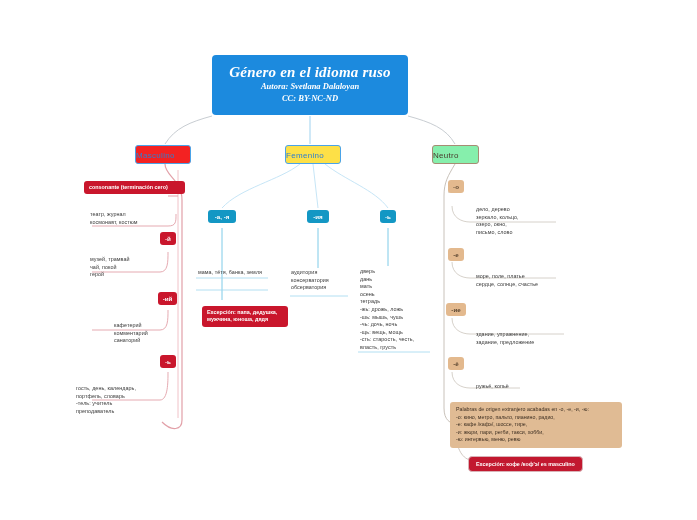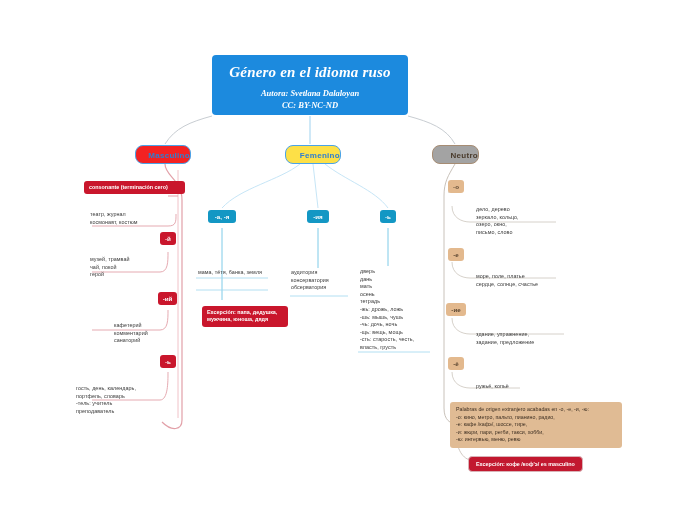--- a/index.html
+++ b/index.html
@@ -52,31 +52,30 @@
     font-size: 15px;
     letter-spacing: .2px;
     line-height: 17px;
   }
   .title-sub {
     font-family: "Liberation Serif", serif;
     font-style: italic;
     font-weight: bold;
     font-size: 8.5px;
     line-height: 11px;
-    margin-top: 7px;
   }
 
   
   .cat {
     position: absolute;
     box-sizing: border-box;
-    border-radius: 8px;
+    border-radius: 3px;
     font-size: 8px;
-    font-weight: bold;
-    text-align: right;
+    font-weight: normal;
+    text-align: left;
     letter-spacing: .3px;
     white-space: nowrap;
     padding: 4px 0 0 0;
   }
   .cat-masc {
     left: 135px; top: 145px;
     width: 56px; height: 19px;
     background: #f32222;
     border: 1.6px solid #4aa3e8;
     color: #2f7fd0;
@@ -86,21 +85,21 @@
     left: 285px; top: 145px;
     width: 56px; height: 19px;
     background: #fde047;
     border: 1.6px solid #4aa3e8;
     color: #2f7fd0;
     line-height: 12px;
   }
   .cat-neu {
     left: 432px; top: 145px;
     width: 47px; height: 19px;
-    background: #a3a3a3;
+    background: #86efac;
     border: 1.6px solid #a68c73;
     color: #4a3b2c;
     line-height: 12px;
   }
 
   
   .tag {
     position: absolute;
     box-sizing: border-box;
     border-radius: 3px;

